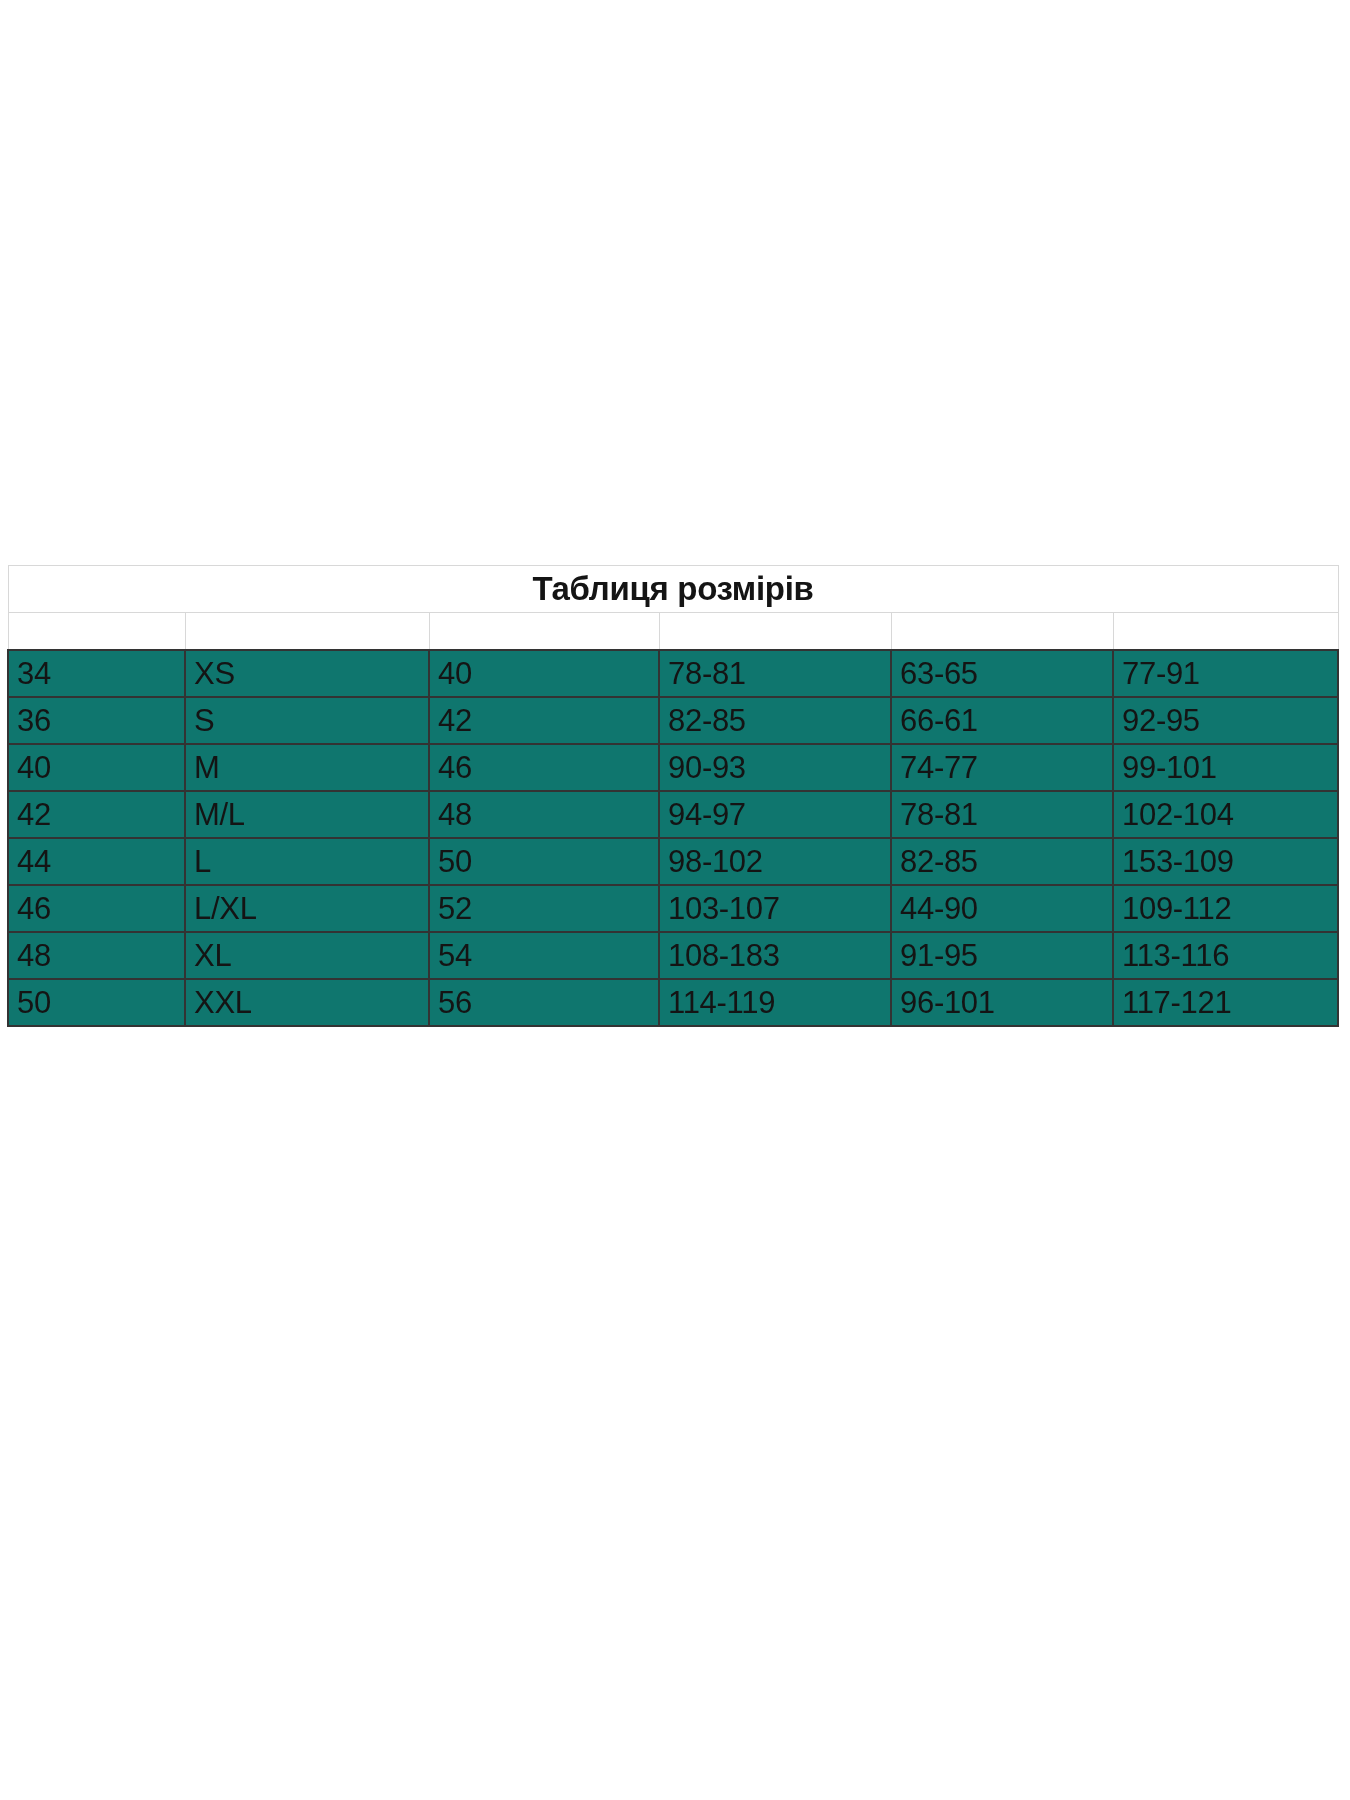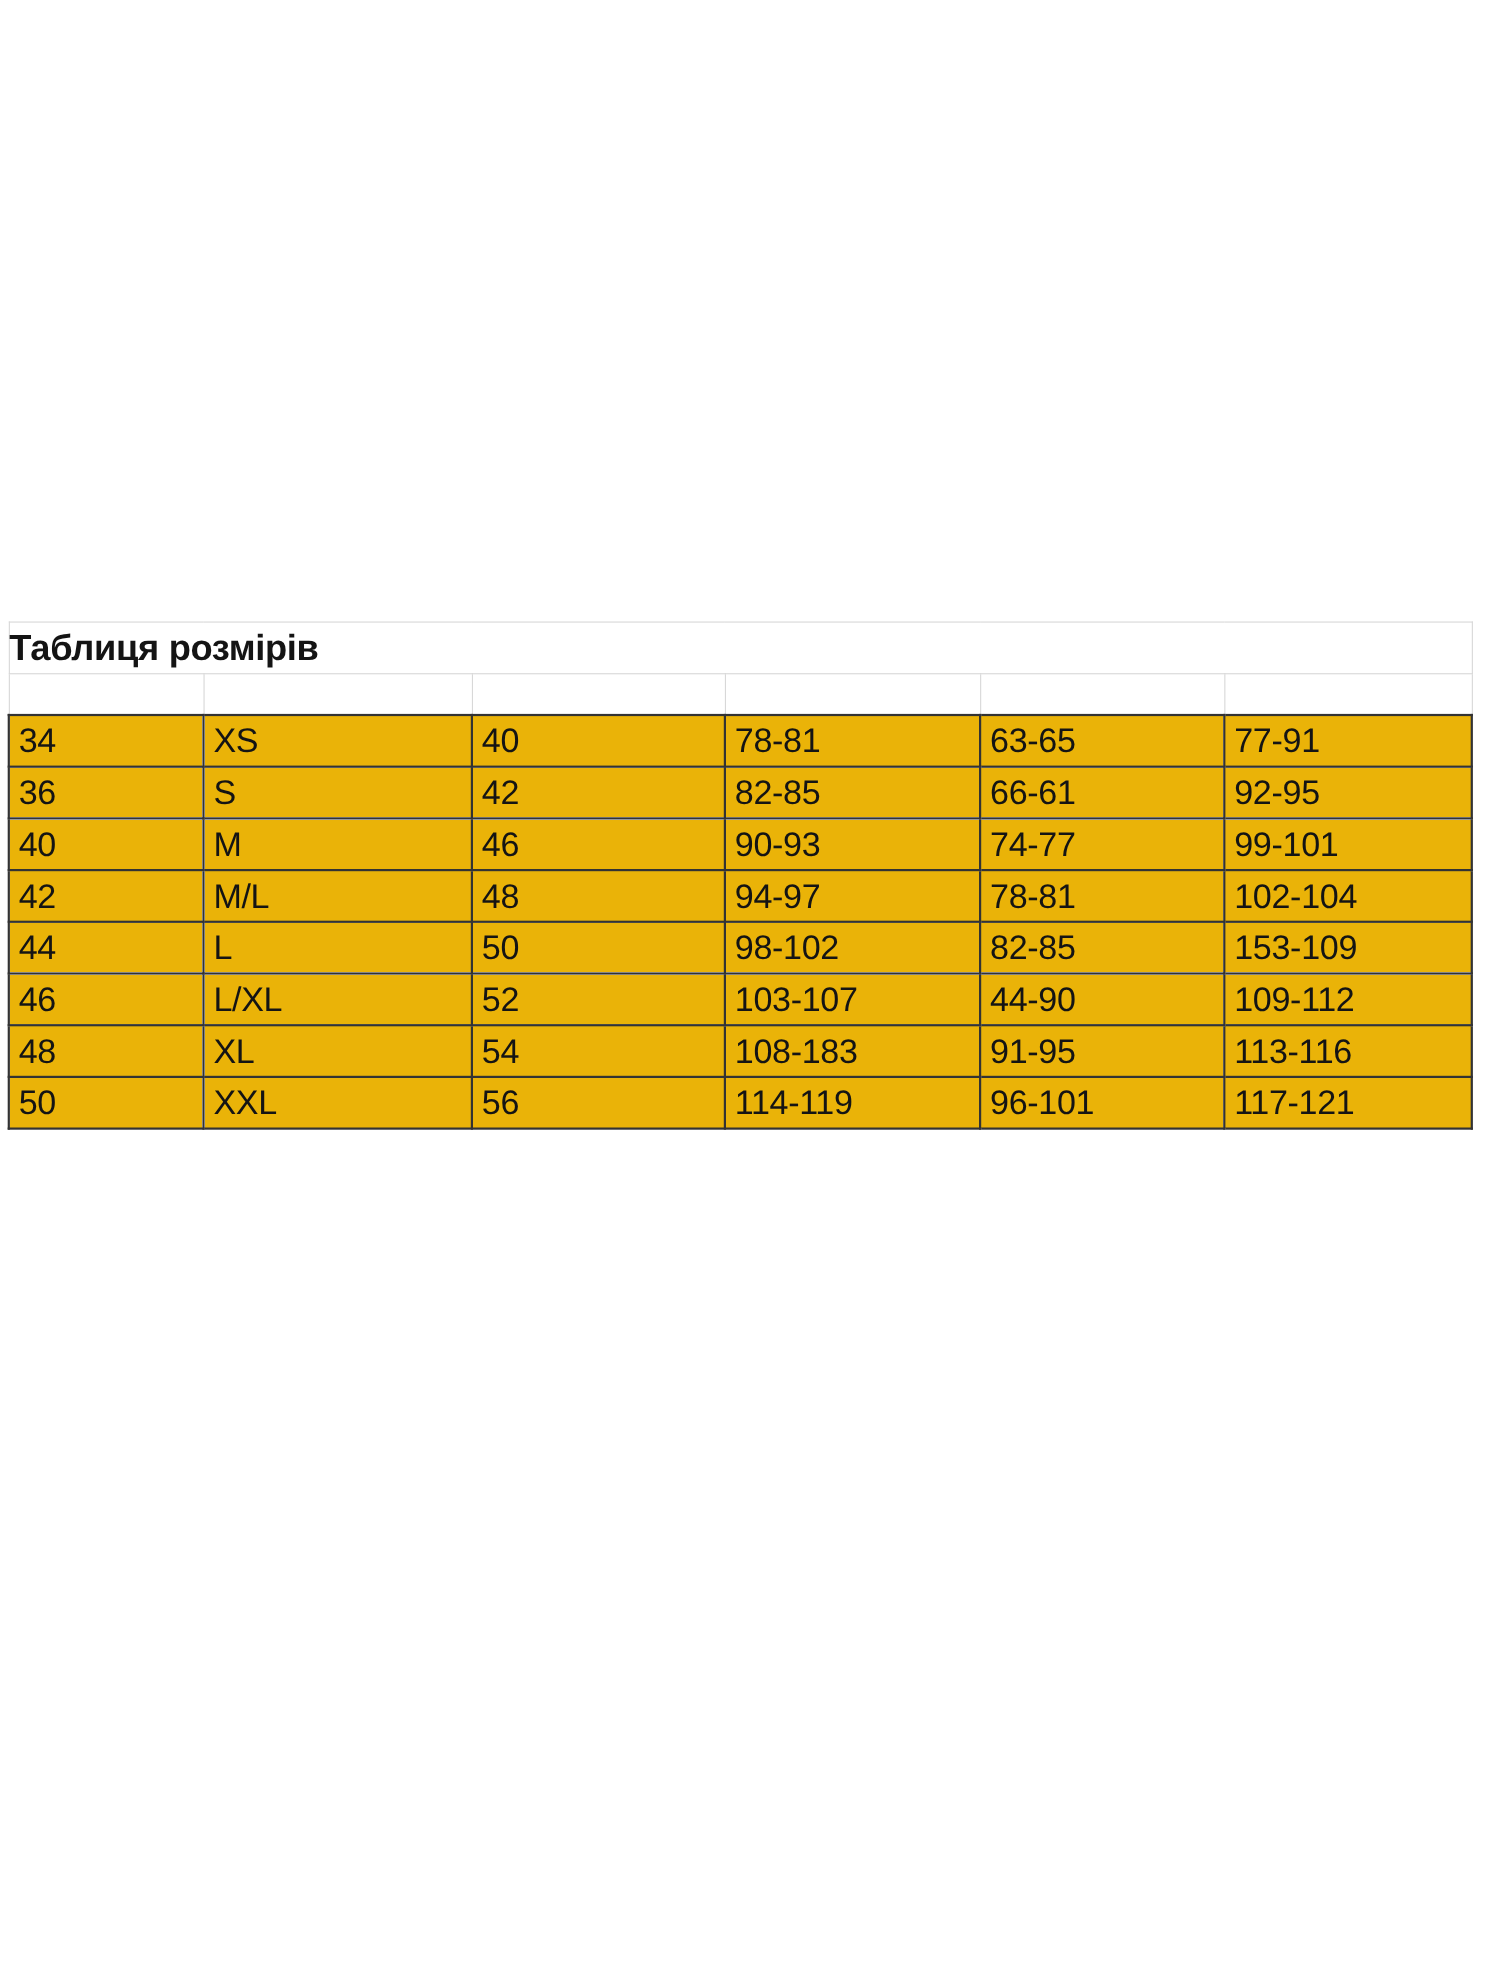--- a/index.html
+++ b/index.html
@@ -22,21 +22,21 @@
     top: 565px;
     width: 1330px;
     border-collapse: collapse;
     table-layout: fixed;
     letter-spacing: -0.3px;
   }
   
   tr.title-row td {
     border: 1px solid var(--border-light, #d8d8d8);
     height: 46px;
-    text-align: left;
+    text-align: center;
     vertical-align: middle;
     font-weight: bold;
     font-size: 33px;
     background: #ffffff;
     padding: 0;
   }
   tr.spacer-row td {
     border: 1px solid var(--border-light, #d8d8d8);
     height: 36px;
     background: #ffffff;
@@ -51,21 +51,21 @@
     font-size: 31px;
     line-height: 37px;
     text-align: center;
     vertical-align: middle;
     white-space: pre-line;
     padding: 0 4px;
   }
   
   tbody td {
     border: 2px solid var(--border-dark, #333333);
-    background: #eab308;
+    background: #0f766e;
     height: 45px;
     font-size: 31px;
     font-weight: normal;
     text-align: left;
     vertical-align: middle;
     padding: 0 0 0 8px;
     white-space: nowrap;
     overflow: hidden;
   }
 </style>

